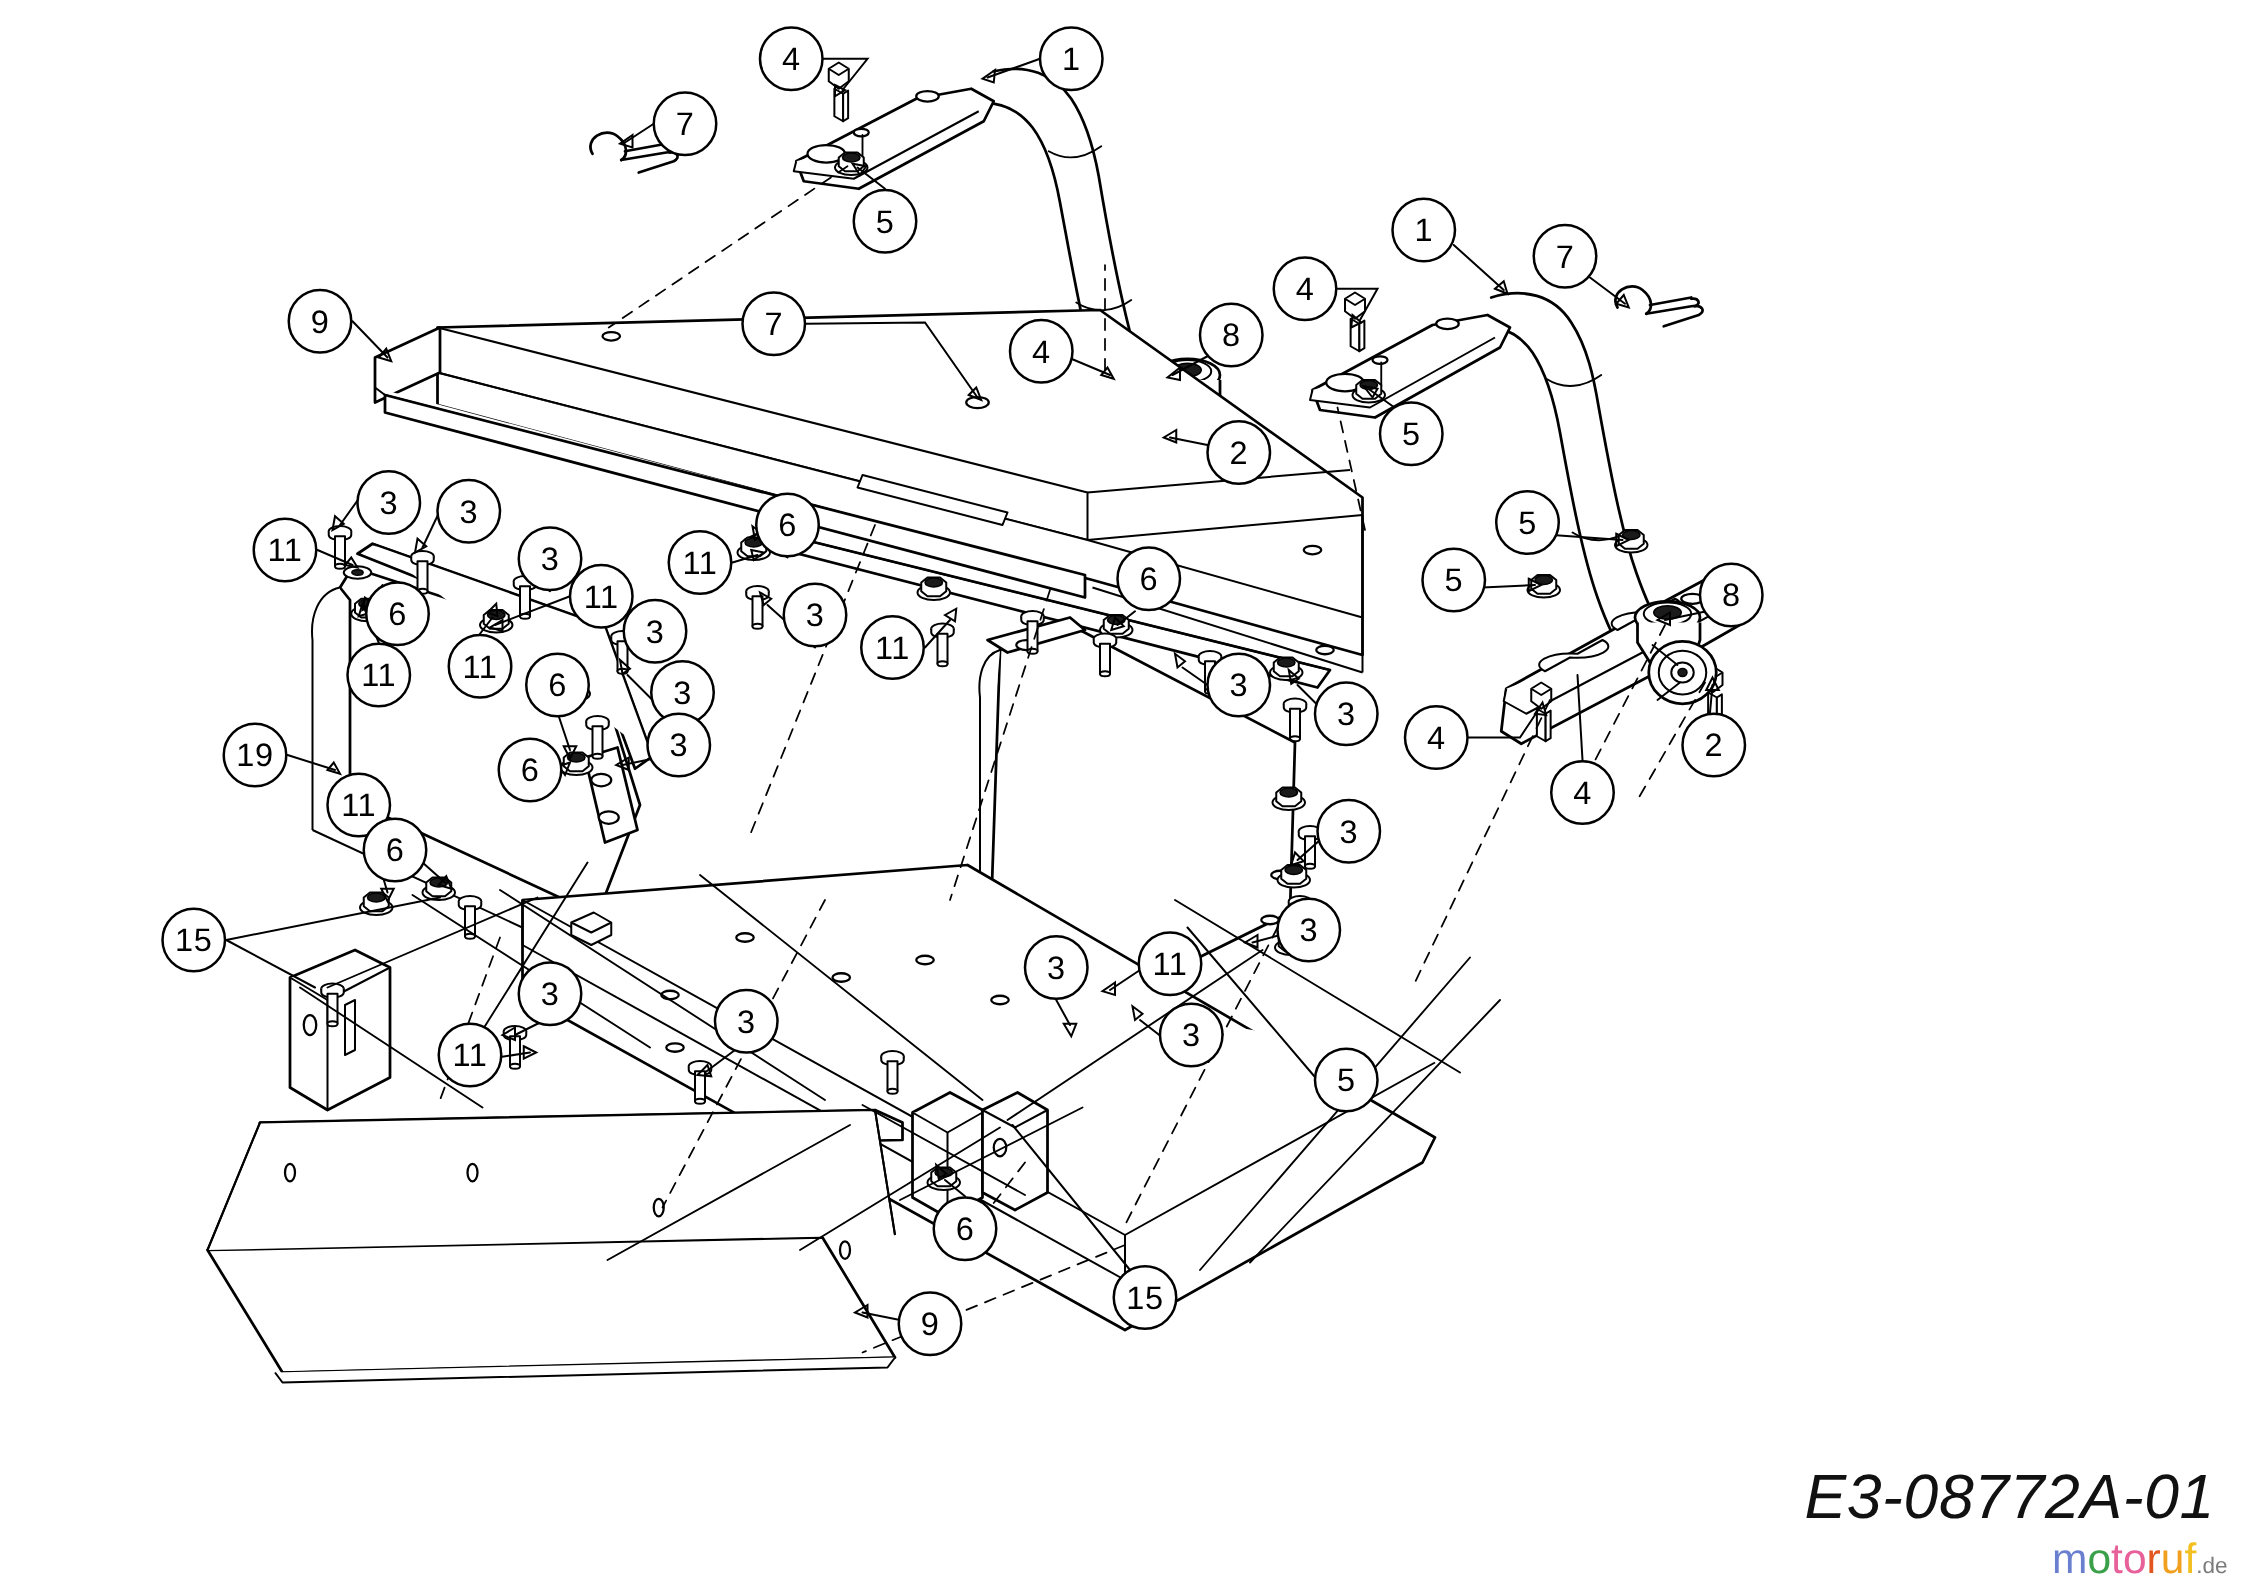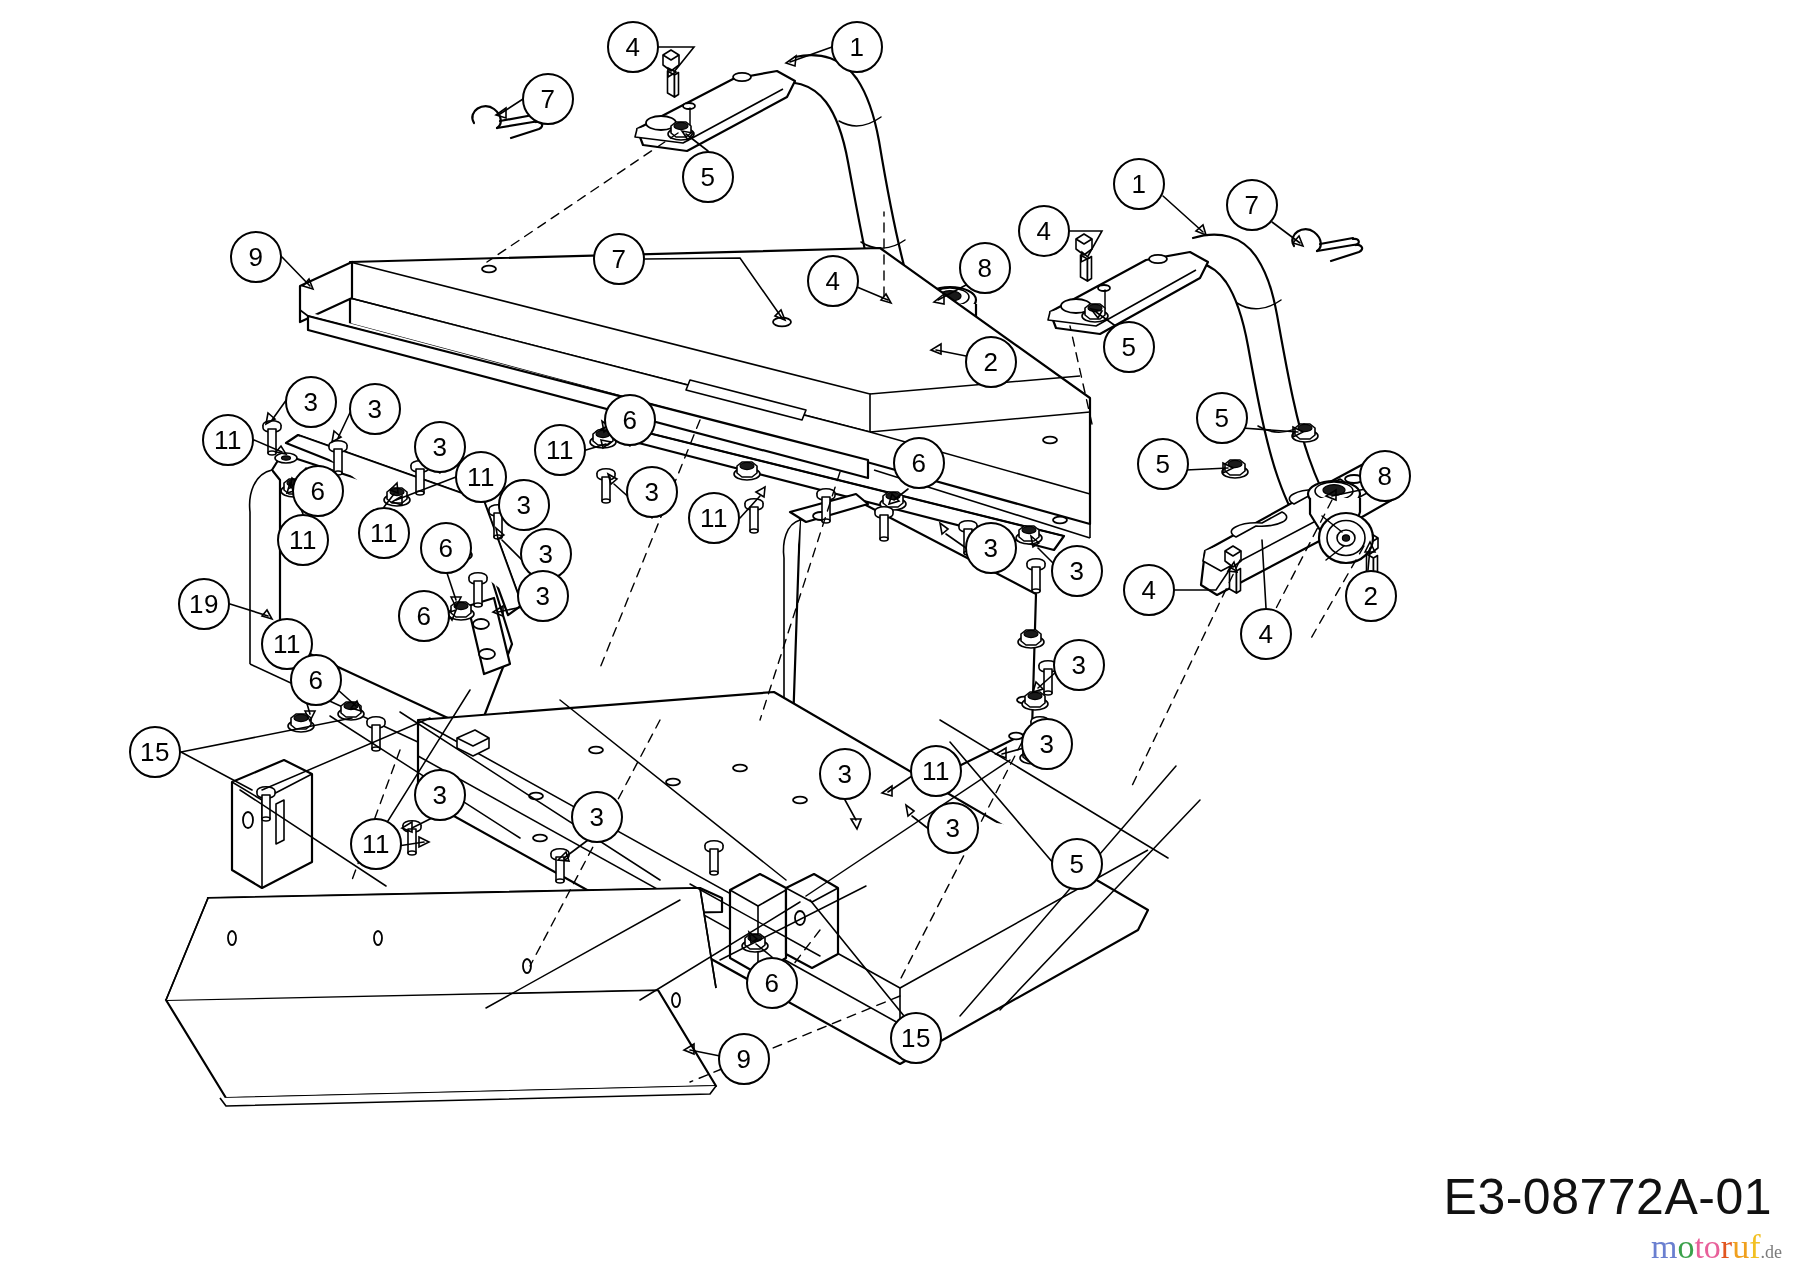--- a/index.html
+++ b/index.html
@@ -29,25 +29,26 @@
     user-select:none;
   }
   #partnumber{
     position:absolute;
     right:28px;bottom:46px;
     font-family:"Liberation Sans",sans-serif;
     font-size:50px;
     letter-spacing:.5px;
     color:#111;
     white-space:nowrap;
+    font-style:italic;
   }
   #watermark{
     position:absolute;
     right:18px;bottom:8px;
-    font-family:Liberation Serif, serif;
+    font-family:Liberation Sans, sans-serif;
     font-size:34px;
     white-space:nowrap;
     line-height:1;
     text-align:right;
   }
   #watermark span{font-weight:400;}
   #watermark .suffix{font-size:18px;color:#7b7b7b;}
 </style>
 </head>
 <body>

